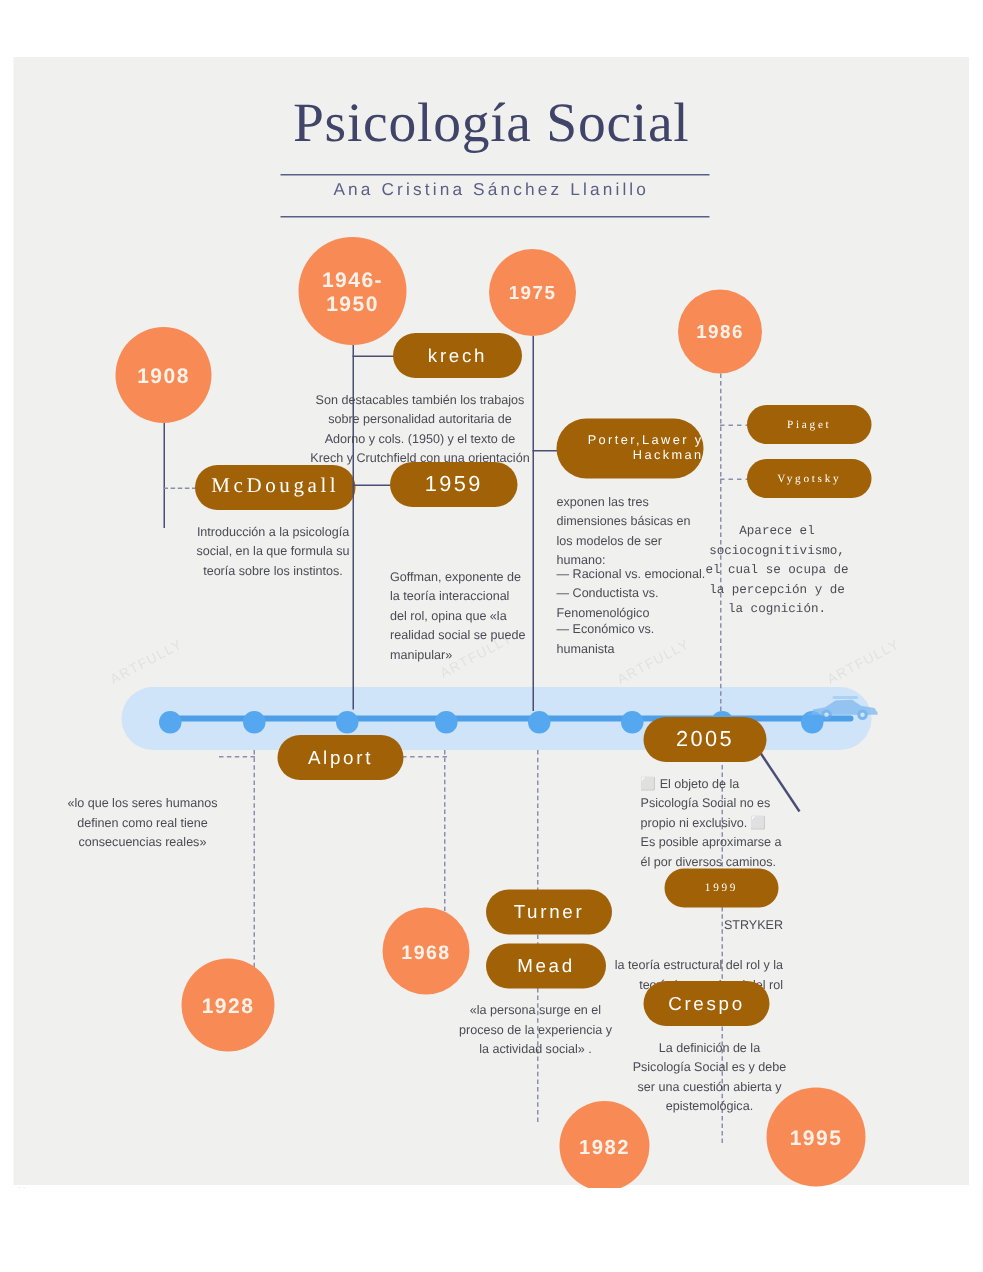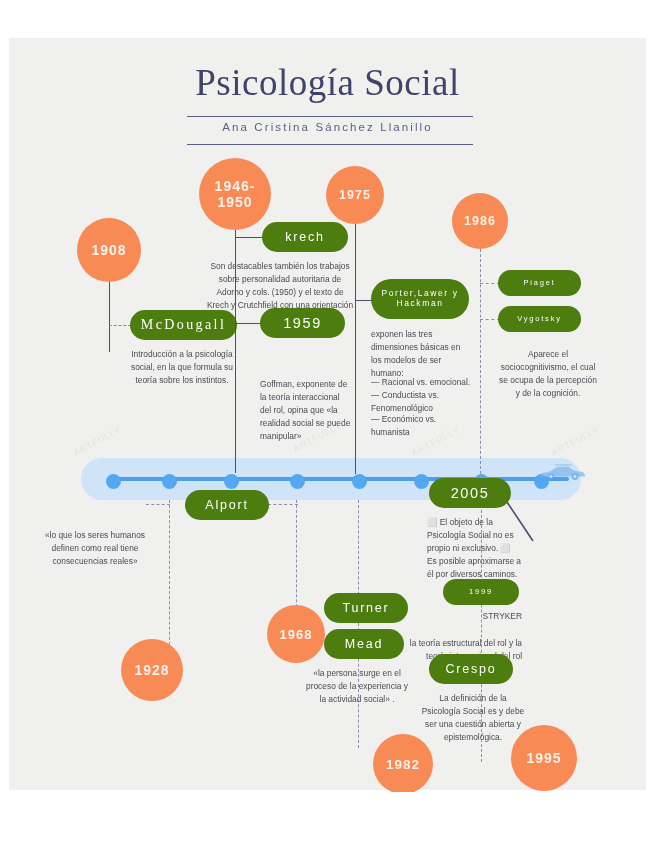--- a/index.html
+++ b/index.html
@@ -65,35 +65,35 @@
     display: flex;
     align-items: center;
     justify-content: center;
     font-family: "Liberation Sans", sans-serif;
     font-weight: 700;
     letter-spacing: 1px;
     text-align: center;
   }
   .pill {
     position: absolute;
-    background: #4d7c0f;
+    background: #a16207;
     color: #ffffff;
     border-radius: 999px;
     display: flex;
     align-items: center;
     justify-content: center;
-    text-align: center;
+    text-align: right;
     line-height: 1.15;
     box-sizing: border-box;
   }
   .pill.big    { font-size: 14px; letter-spacing: 2.4px; font-family:"Liberation Serif", serif; }
   .pill.medium { font-size: 12.5px; letter-spacing: 1.8px; }
   .pill.small  { font-size: 8.5px;  letter-spacing: 1.6px; }
   .pill.year   { font-size: 14.5px; letter-spacing: 1.6px; }
-  .pill.tiny   { font-size: 7.5px;  letter-spacing: 1.8px; }
+  .pill.tiny   { font-size: 7.5px;  letter-spacing: 1.8px; font-family: Liberation Serif, serif; }
 
   .desc {
     position: absolute;
     font-size: 8.4px;
     line-height: 1.55;
     color: #4b4b55;
     text-align: center;
     font-family: "Liberation Sans", sans-serif;
   }
   .desc.left  { text-align: left; }
@@ -229,31 +229,31 @@
     <div class="desc left" style="left:362px; top:338px; width:104px;">— Racional vs. emocional.</div>
     <div class="desc left" style="left:362px; top:351px; width:104px;">— Conductista vs. Fenomenológico</div>
     <div class="desc left" style="left:362px; top:375px; width:104px;">— Económico vs. humanista</div>
 
     <div class="circle" style="left:443px; top:155px; width:56px; height:56px; font-size:12.5px;">1986</div>
     <div class="vline dashed" style="left:471px; top:211px; height:225px;"></div>
     <div class="hline dashed" style="left:471px; top:245px; width:20px;"></div>
     <div class="pill tiny" style="left:489px; top:232px; width:83px; height:26px;">Piaget</div>
     <div class="hline dashed" style="left:471px; top:281px; width:20px;"></div>
     <div class="pill tiny" style="left:489px; top:268px; width:83px; height:26px;">Vygotsky</div>
-    <div class="desc" style="left:490px; top:310px; width:98px;">Aparece el sociocognitivismo, el cual se ocupa de la percepción y de la cognición.</div>
+    <div class="desc" style="left:460px; top:310px; width:98px;font-family:Liberation Mono, monospace;">Aparece el sociocognitivismo, el cual se ocupa de la percepción y de la cognición.</div>
 
     <div class="vline dashed" style="left:160px; top:462px; height:160px;"></div>
     <div class="hline dashed" style="left:137px; top:466px; width:24px;"></div>
     <div class="desc" style="left:22px; top:491px; width:128px;">«lo que los seres humanos definen como real tiene consecuencias reales»</div>
     <div class="circle" style="left:112px; top:601px; width:62px; height:62px; font-size:14px;">1928</div>
 
     <div class="vline dashed" style="left:287px; top:462px; height:142px;"></div>
     <div class="hline dashed" style="left:259px; top:466px; width:30px;"></div>
     <div class="pill medium" style="left:176px; top:452px; width:84px; height:30px;">Alport</div>
-    <div class="circle" style="left:258px; top:567px; width:58px; height:58px; font-size:13px;">1968</div>
+    <div class="circle" style="left:246px; top:567px; width:58px; height:58px; font-size:13px;">1968</div>
 
     <div class="vline dashed" style="left:349px; top:462px; height:110px;"></div>
     <div class="pill medium" style="left:315px; top:555px; width:84px; height:30px;">Turner</div>
 
     <div class="vline dashed" style="left:349px; top:585px; height:125px;"></div>
     <div class="hline dashed" style="left:331px; top:606px; width:20px;"></div>
     <div class="pill medium" style="left:315px; top:591px; width:80px; height:30px;">Mead</div>
     <div class="desc" style="left:295px; top:629px; width:106px;">«la persona surge en el proceso de la experiencia y la actividad social» .</div>
     <div class="circle" style="left:364px; top:696px; width:60px; height:60px; font-size:13.5px;">1982</div>
 

